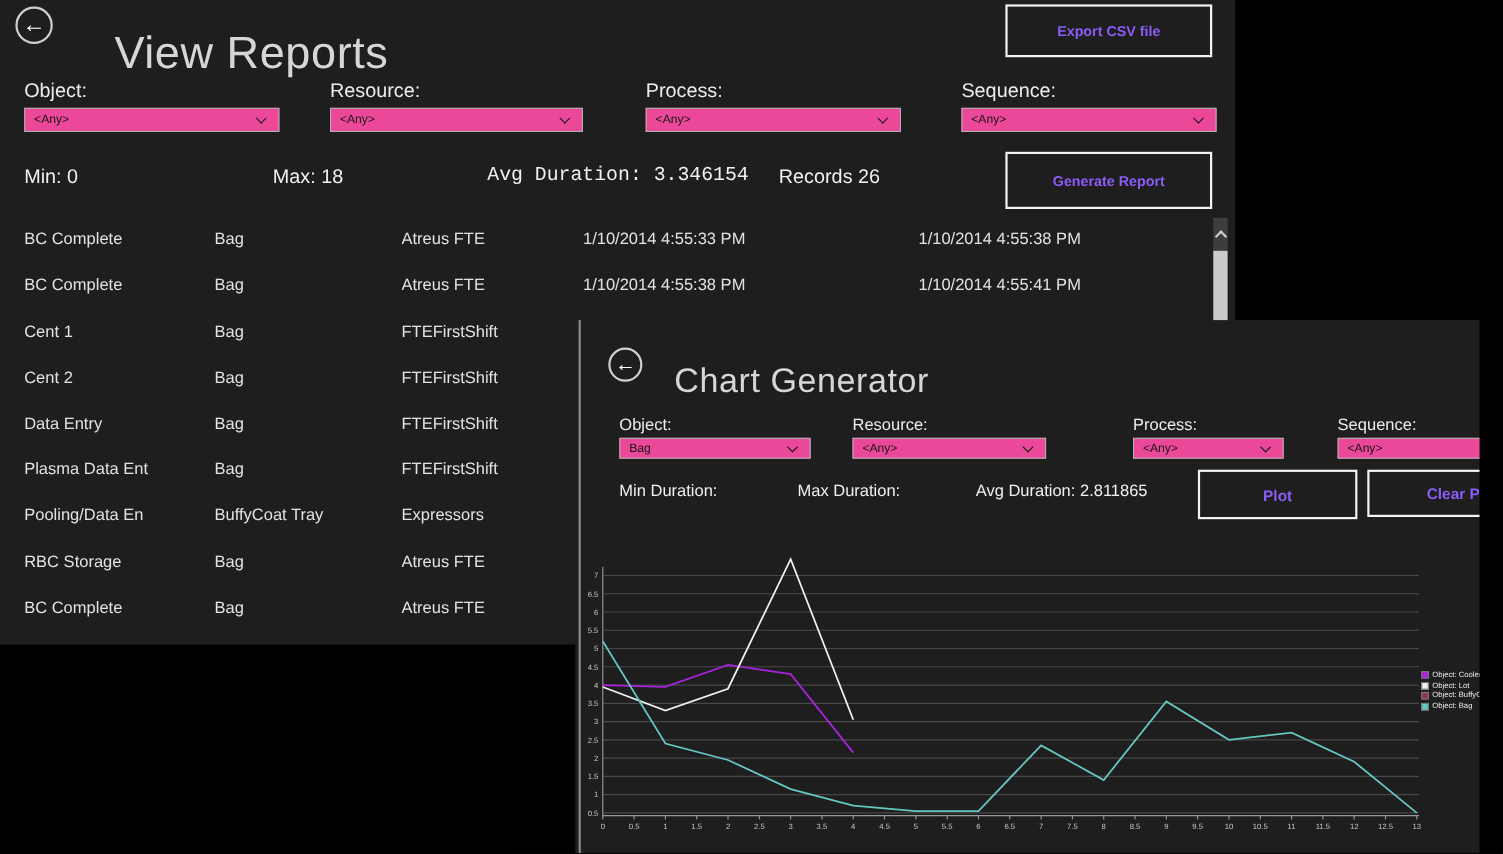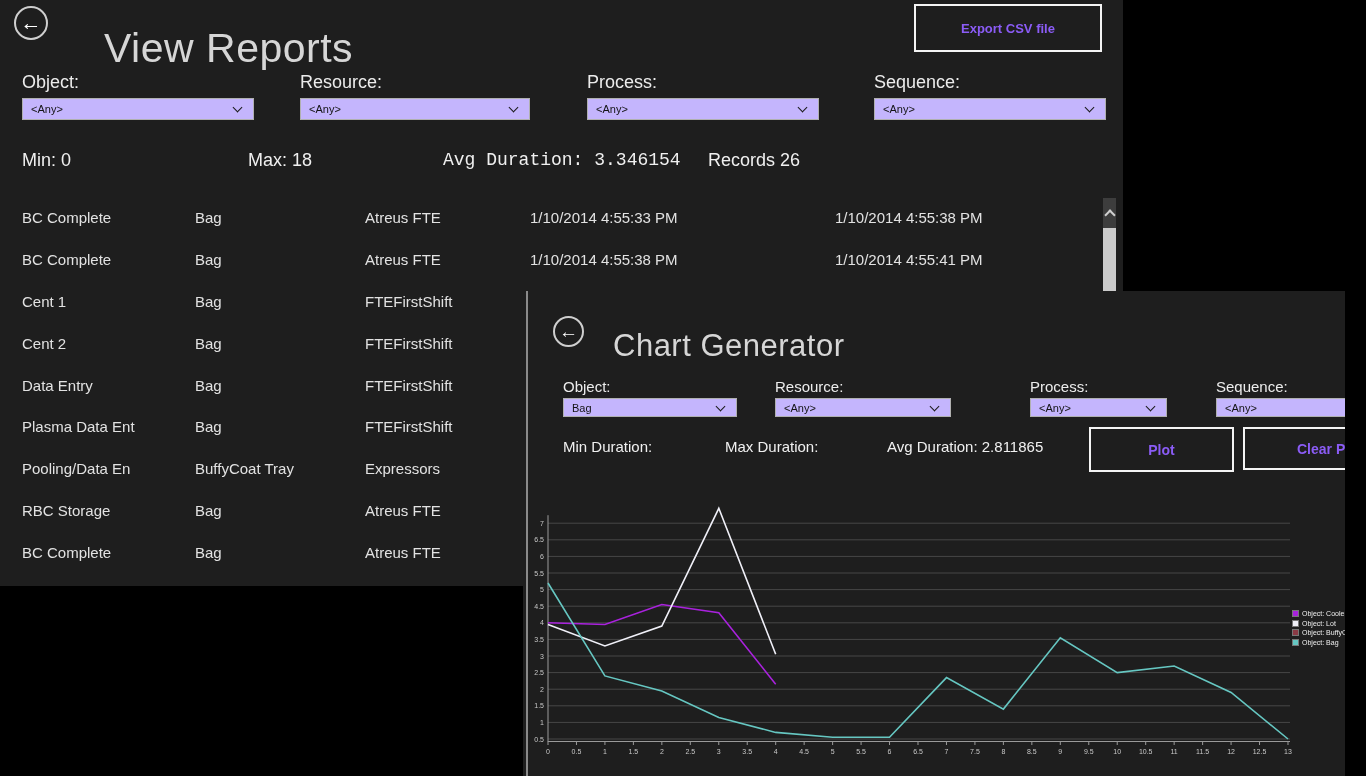--- a/index.html
+++ b/index.html
@@ -26,21 +26,21 @@
   .cg .plot{left:566px;top:136px;width:145px;height:45px;font-size:14px;}
   .cg .clear{left:720px;top:136px;width:150px;height:43px;font-size:14px;text-align:left;padding-left:52px;}
 
   .filters{position:absolute;left:0;width:100%;}
   .vr .filters{top:72px;height:52px;}
   .cg .filters{top:87px;height:42px;}
   .filter{position:absolute;top:0;}
   .flabel{color:#ececec;}
   .vr .flabel{font-size:18px;}
   .cg .flabel{font-size:15px;}
-  .select{position:absolute;left:0;background:#c4b5fd;border:1px solid #b0b0b0;display:flex;
+  .select{position:absolute;left:0;background:#ec4899;border:1px solid #b0b0b0;display:flex;
           align-items:center;width:100%;box-sizing:border-box;cursor:pointer;}
   .vr .select{top:26px;height:22px;}
   .cg .select{top:20px;height:19px;}
   .vr .filter:nth-child(1){left:22px;width:232px;}
   .vr .filter:nth-child(2){left:300px;width:230px;}
   .vr .filter:nth-child(3){left:587px;width:232px;}
   .vr .filter:nth-child(4){left:874px;width:232px;}
   .cg .filter:nth-child(1){left:40px;width:174px;}
   .cg .filter:nth-child(2){left:252px;width:176px;}
   .cg .filter:nth-child(3){left:507px;width:137px;}
@@ -115,20 +115,21 @@
         </div>
       </div>
 
     <div class="stats">
       <span class="s1">Min: 0</span>
       <span class="s2">Max: 18</span>
       <span class="s3">Avg Duration: 3.346154</span>
       <span class="s4">Records 26</span>
     </div>
 
+    <button class="outline-btn generate">Generate Report</button>
 
     <div class="table" id="vr-table">
         <div class="trow">
           <div class="tcell">BC Complete</div>
           <div class="tcell">Bag</div>
           <div class="tcell">Atreus FTE</div>
           <div class="tcell">1/10/2014 4:55:33 PM</div>
           <div class="tcell">1/10/2014 4:55:38 PM</div>
         </div>
         <div class="trow">

